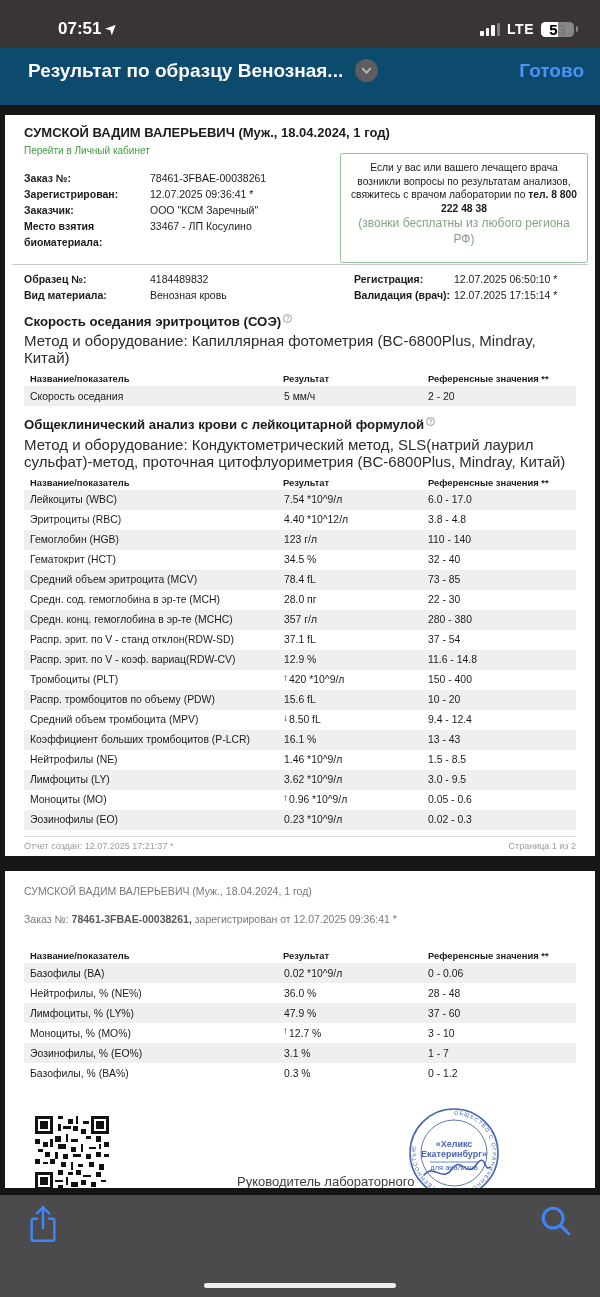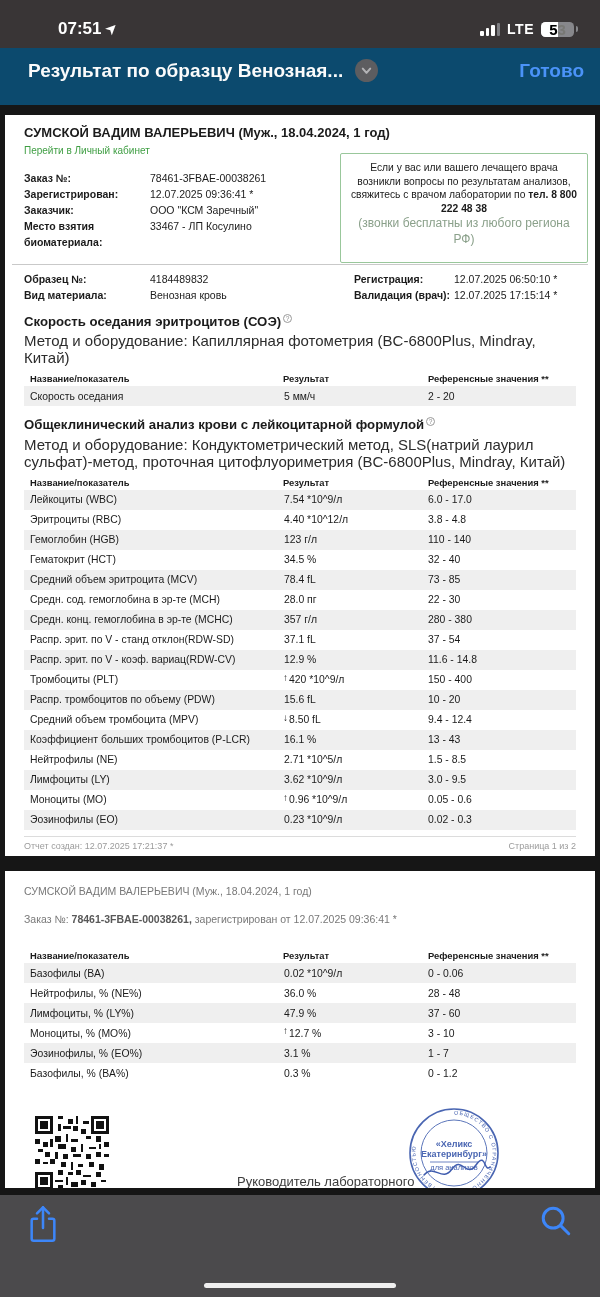--- a/index.html
+++ b/index.html
@@ -264,21 +264,21 @@
           <span class="c2"><span class="arr">↓</span><span>8.50 fL</span></span>
           <span class="c3">9.4 - 12.4</span>
         </div>
           <div class="trow">
           <span class="c1">Коэффициент больших тромбоцитов (P-LCR)</span>
           <span class="c2"><span class="arr"></span><span>16.1 %</span></span>
           <span class="c3">13 - 43</span>
         </div>
           <div class="trow">
           <span class="c1">Нейтрофилы (NE)</span>
-          <span class="c2"><span class="arr"></span><span>2.71 *10^5/л</span></span>
+          <span class="c2"><span class="arr"></span><span>1.46 *10^9/л</span></span>
           <span class="c3">1.5 - 8.5</span>
         </div>
           <div class="trow">
           <span class="c1">Лимфоциты (LY)</span>
           <span class="c2"><span class="arr"></span><span>3.62 *10^9/л</span></span>
           <span class="c3">3.0 - 9.5</span>
         </div>
           <div class="trow">
           <span class="c1">Моноциты (MO)</span>
           <span class="c2"><span class="arr">↑</span><span>0.96 *10^9/л</span></span>

